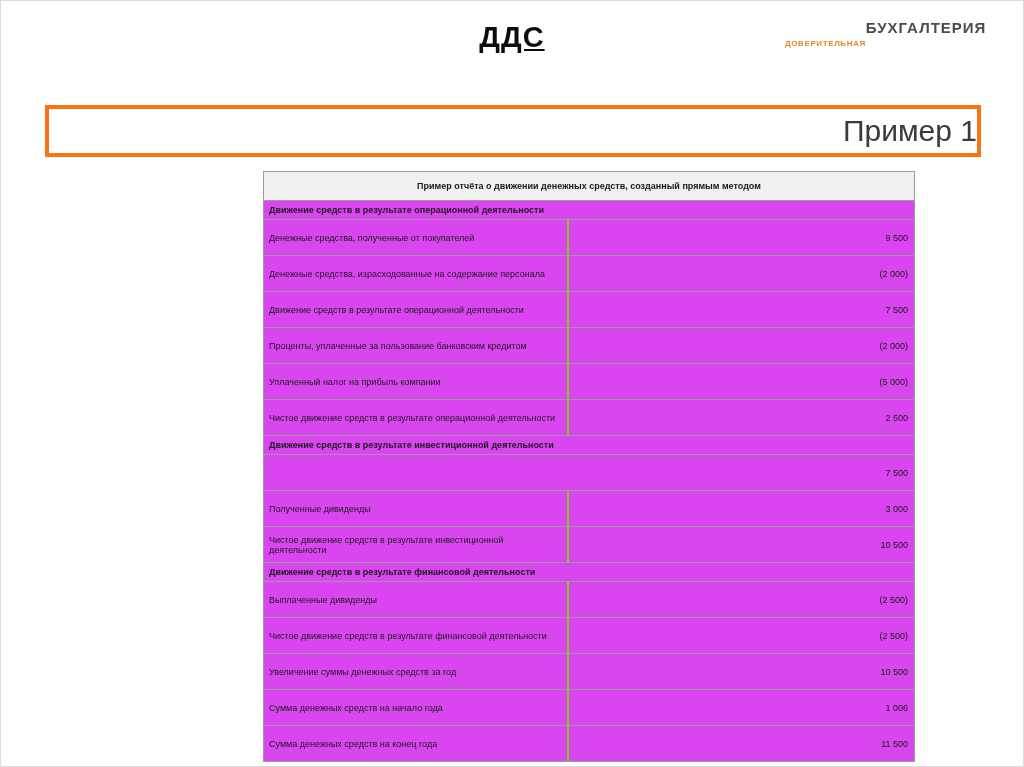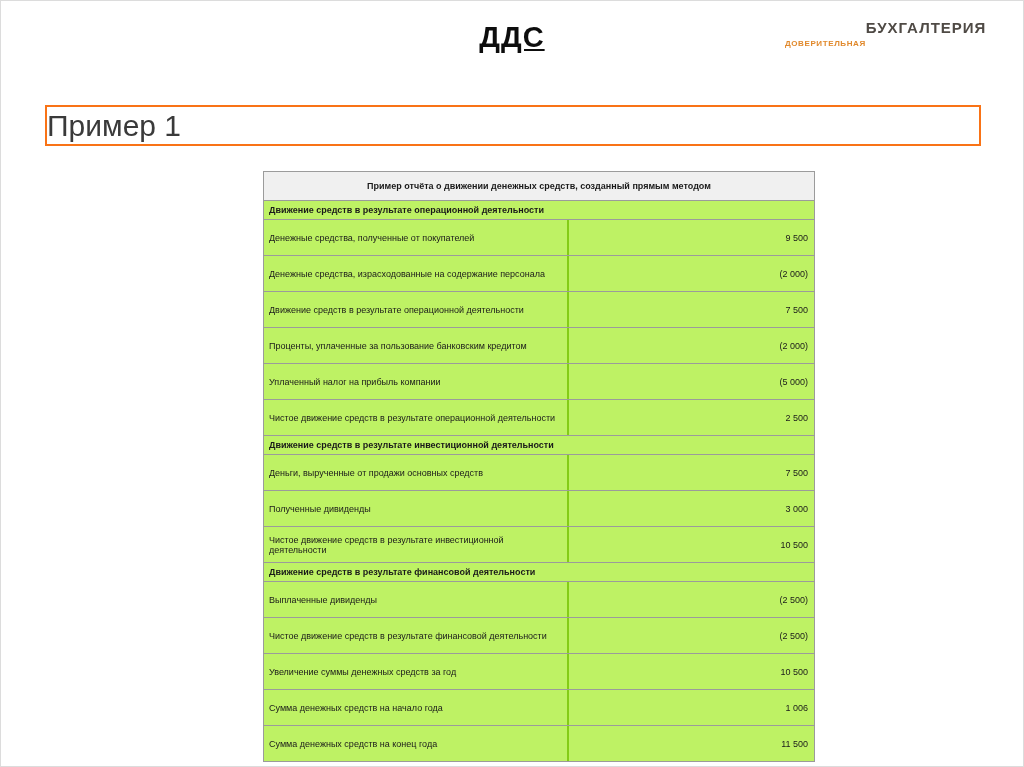--- a/index.html
+++ b/index.html
@@ -54,39 +54,39 @@
     letter-spacing: 1px;
     color: #4f4a45;
   }
 
   
   .subtitle-box {
     position: absolute;
     left: 44px;
     top: 104px;
     width: 936px;
-    height: 41px;
-    border: 2px solid #f97316;
-    display: flex;
-    align-items: center;
-    justify-content: flex-start;
+    height: 52px;
+    border: 4px solid #f97316;
+    display: flex;
+    align-items: center;
+    justify-content: flex-end;
   }
   .subtitle-text {
     font-size: 30px;
     color: #3a3a3a;
   }
 
   
   .cf-table {
     position: absolute;
     left: 262px;
     top: 170px;
-    width: 552px;
+    width: 652px;
     border: 1px solid #9b9b9b;
-    background: #bef264;
+    background: #d946ef;
     font-size: 9px;
     color: #1a1a1a;
   }
   .cf-header {
     height: 28px;
     background: #f0f0f0;
     font-weight: 700;
     display: flex;
     align-items: center;
     justify-content: center;
@@ -177,21 +177,20 @@
           <div class="cell cell-value">(5 000)</div>
         </div>
         <div class="cf-row data">
           <div class="cell cell-label">Чистое движение средств в результате операционной деятельности</div>
           <div class="cell cell-value">2 500</div>
         </div>
         <div class="cf-row section">
           <div class="cell cell-label">Движение средств в результате инвестиционной деятельности</div>
         </div>
         <div class="cf-row data">
-          <div class="cell cell-label">Деньги, вырученные от продажи основных средств</div>
           <div class="cell cell-value">7 500</div>
         </div>
         <div class="cf-row data">
           <div class="cell cell-label">Полученные дивиденды</div>
           <div class="cell cell-value">3 000</div>
         </div>
         <div class="cf-row data">
           <div class="cell cell-label">Чистое движение средств в результате инвестиционной деятельности</div>
           <div class="cell cell-value">10 500</div>
         </div>

